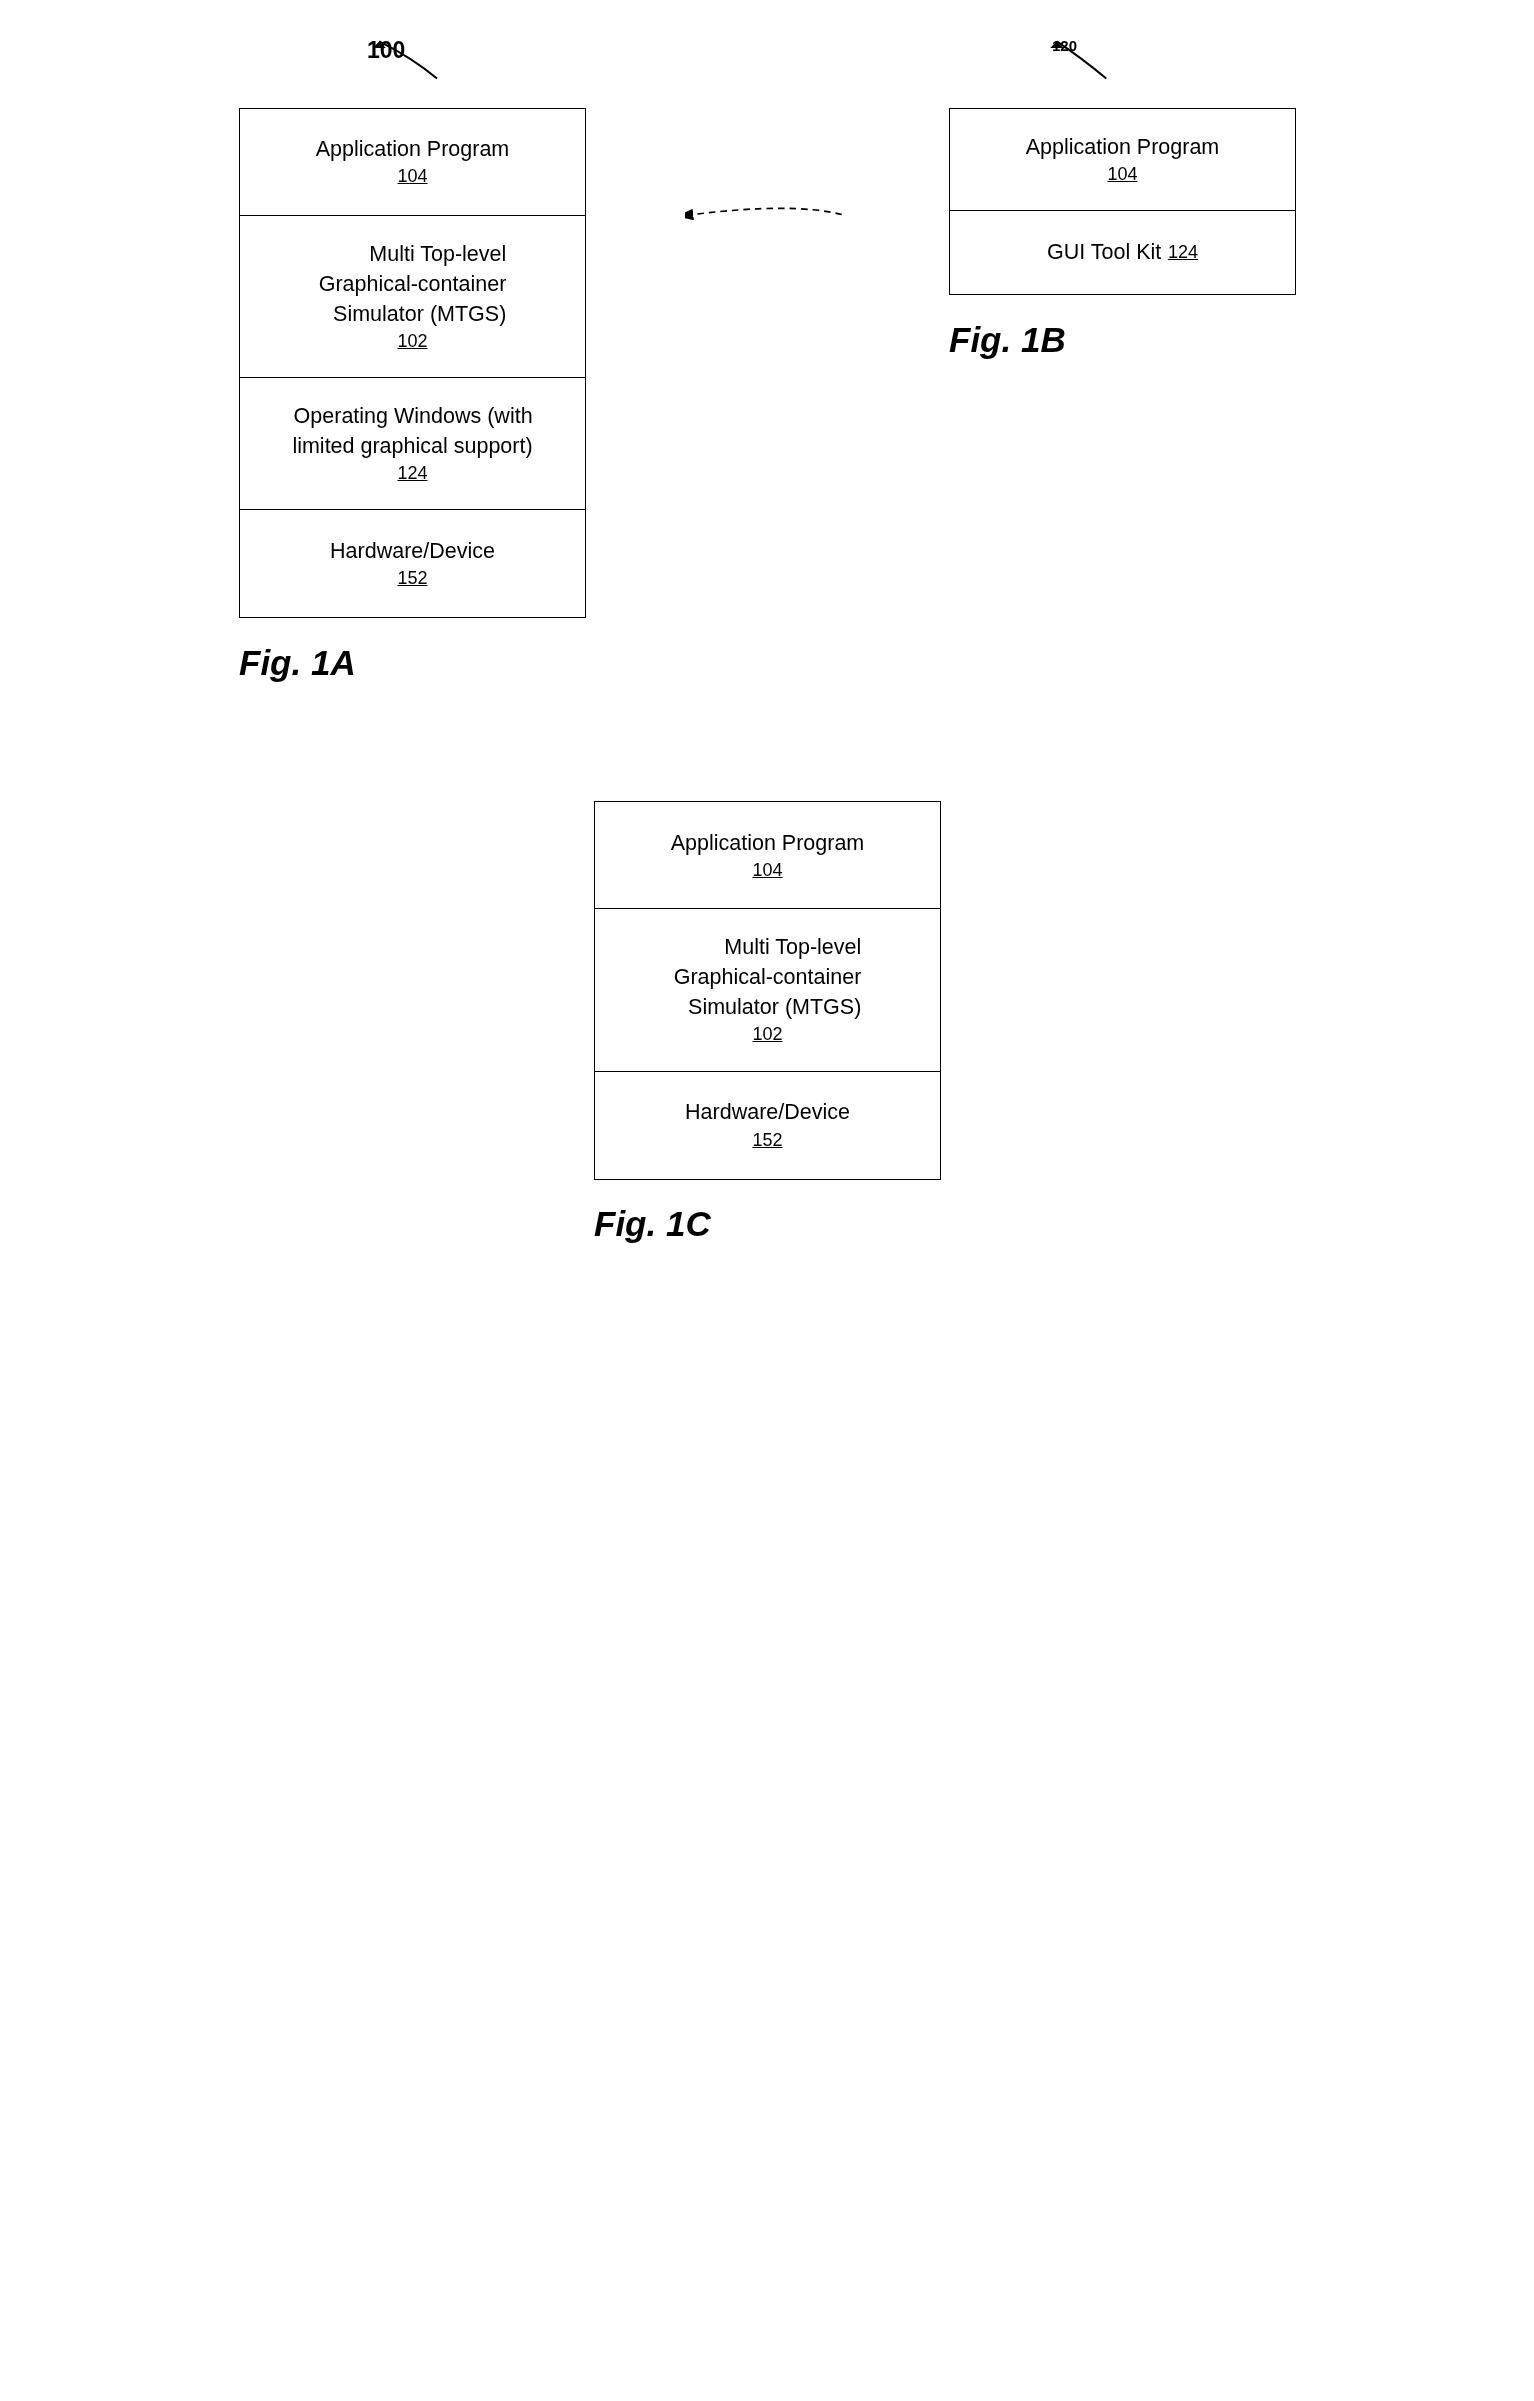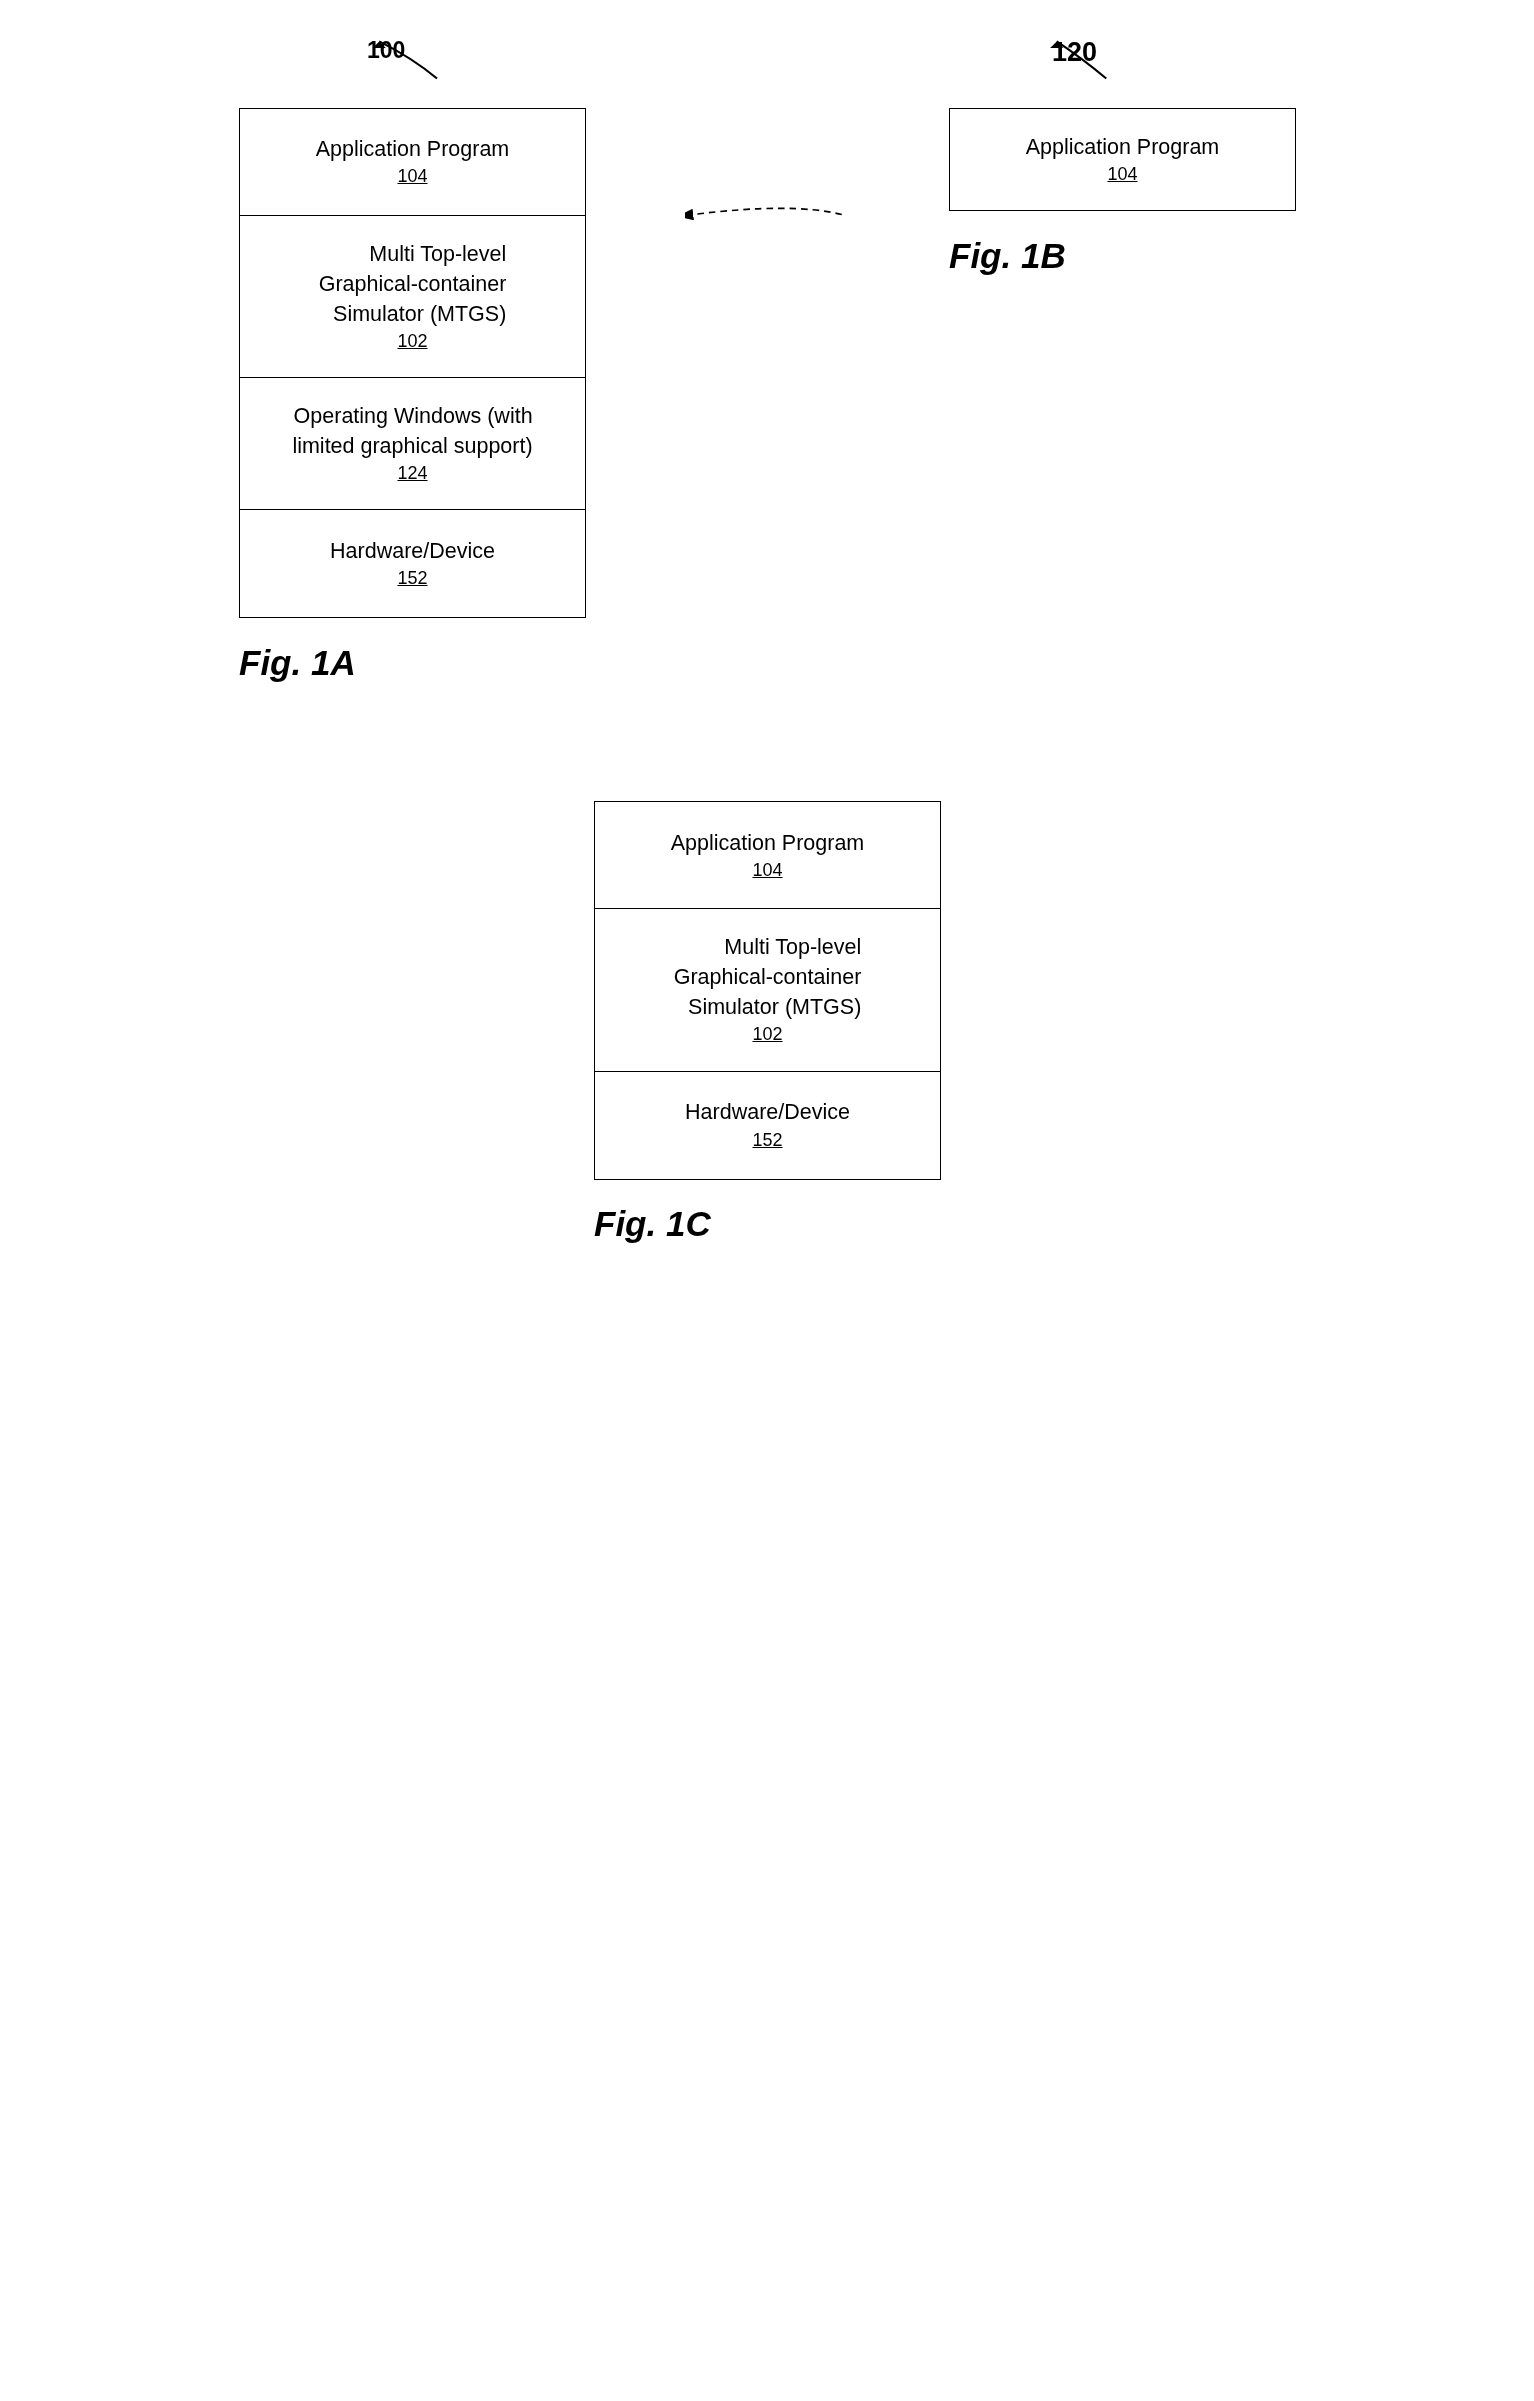--- a/index.html
+++ b/index.html
@@ -164,30 +164,34 @@
       </svg>
     </div>
 
     <div class="diagram-wrapper">
 
       <div style="position:relative; width:347px; height:58px;">
         <svg width="165" height="58" style="position:absolute; left:50px; top:0;" viewBox="0 0 200 70">
           <path d="M 130 55 Q 100 30 70 10" stroke="#000" stroke-width="2.5" fill="none"></path>
           <polygon points="70,10 78,18 62,18" fill="#000"></polygon>
         </svg>
-        <span style="position:absolute; left:103px; top:4.1px; font-size:27px; font-weight:bold;">120</span>
+        <span style="position:absolute; left:103px; top:4.1px; font-size:15px; font-weight:bold;">120</span>
       </div>
 
       <div class="diagram-box diagram-1b">
 
         <div class="diagram-cell">
           <span>Application Program</span>
           <span class="ref-num">104</span>
         </div>
 
+        <div class="diagram-cell" style="flex-direction:row; justify-content:center; align-items:center; gap:6.6px;">
+          <span>GUI Tool Kit</span>
+          <span class="ref-num">124</span>
+        </div>
 
 
       </div>
 
       <div class="diagram-label">Fig. 1B</div>
     </div>
 
   </div>
 
   <div class="bottom-row">

